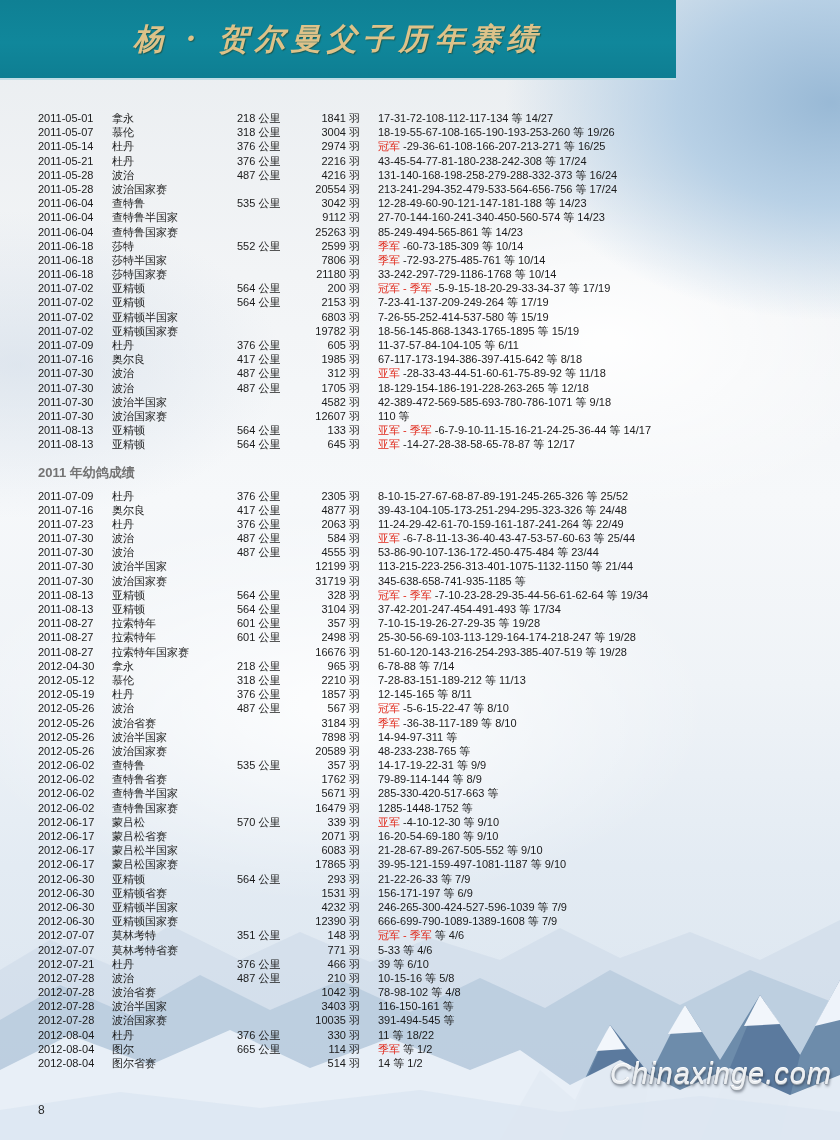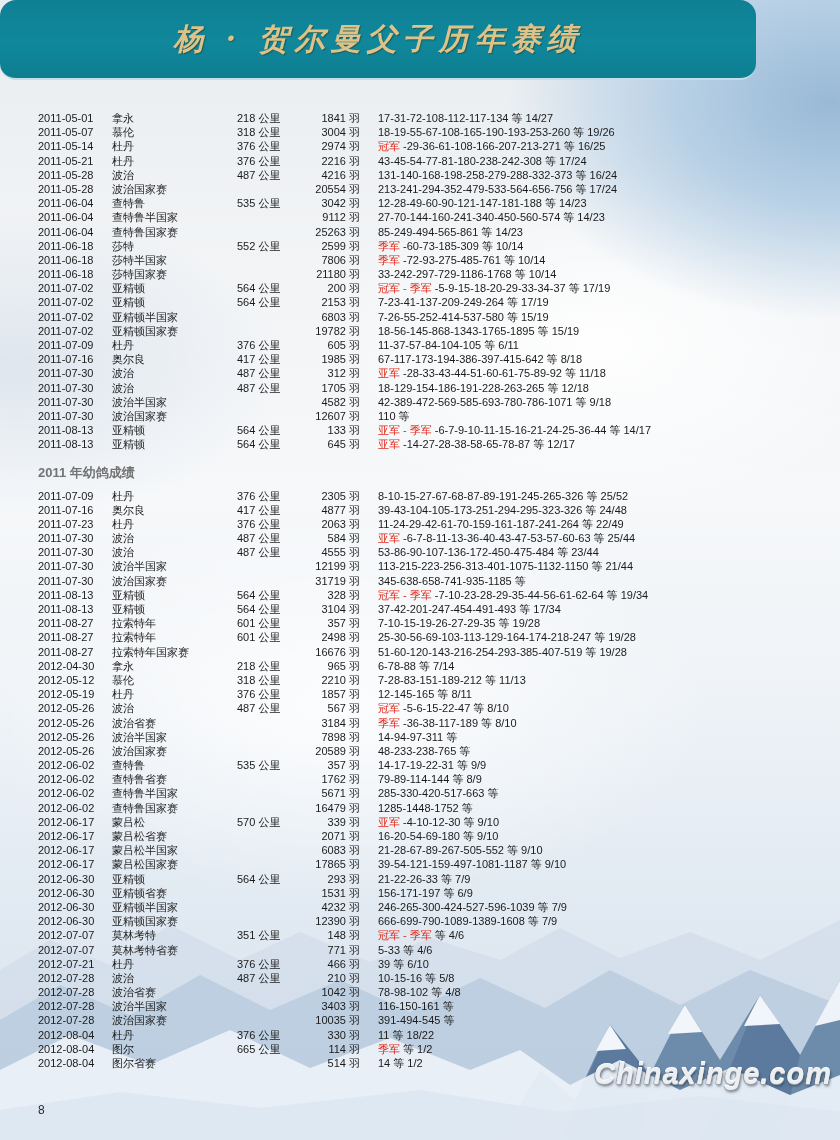--- a/index.html
+++ b/index.html
@@ -13,24 +13,24 @@
     background:
       radial-gradient(ellipse 480px 320px at 99% 9%, rgba(148,182,212,.95) 0%, rgba(170,200,226,.8) 32%, rgba(220,234,245,0) 68%),
       radial-gradient(ellipse 420px 240px at 72% 30%, rgba(255,255,255,.95) 0%, rgba(255,255,255,0) 72%),
       radial-gradient(ellipse 380px 220px at 2% 32%, rgba(205,217,230,.55) 0%, rgba(205,217,230,0) 70%),
       radial-gradient(ellipse 500px 260px at 40% 62%, rgba(255,255,255,.85) 0%, rgba(255,255,255,0) 75%),
       linear-gradient(180deg,#e9edf0 0%,#f2f4f6 24%,#f6f8fa 44%,#eff3f7 60%,#e3ebf3 76%,#d8e3ee 100%);
   }
   .mountains{position:absolute;left:0;bottom:0;width:840px;height:320px;z-index:1;}
   
   .banner{
-    position:absolute;top:0;left:0;width:756px;height:78px;z-index:6;
+    position:absolute;top:0;left:0;width:676px;height:78px;z-index:6;
     background:linear-gradient(180deg,#0f8094 0%,#10879b 55%,#0e7e92 100%);
     border-bottom:2px solid #c2dde5;
-    display:flex;align-items:center;justify-content:center;border-radius:16px;
+    display:flex;align-items:center;justify-content:center;
   }
   .banner-title{
     font-family:"DejaVu Serif",serif;font-style:italic;font-weight:bold;
     font-size:30px;letter-spacing:6px;color:#ddc289;
     text-shadow:1px 1px 1px rgba(40,60,30,.55);
   }
   
   .content{position:absolute;top:111px;left:38px;width:780px;z-index:5;color:#1b1b1b;}
   .row{display:flex;height:14.2px;line-height:14.2px;font-size:11px;white-space:nowrap;}
   .c-date{width:74px;flex:none;}
@@ -41,21 +41,21 @@
   .prize{color:#e02a1c;font-style:normal;margin-right:3px;}
   .prize:empty{display:none;margin:0;}
   .section-title{
     color:#737373;font-weight:bold;font-size:13px;
     height:14px;line-height:14px;margin:14px 0 9px;
   }
   
   .page-number{position:absolute;left:38px;top:1103px;font-size:12px;color:#2a2a2a;z-index:5;}
   .watermark{position:absolute;right:8px;top:1058px;z-index:6;text-align:right;}
   .wm-en{
-    font-size:29px;font-weight:bold;font-style:italic;letter-spacing:1px;
+    font-size:29px;font-weight:normal;font-style:italic;letter-spacing:1px;
     color:#eceff2;
     text-shadow:0 1px 0 #9aa2aa,0 -1px 0 #ffffff,1px 2px 3px rgba(30,40,55,.65),-1px 0 1px rgba(70,80,95,.5);
   }
   .wm-cn{
     margin-top:3px;font-size:15px;color:#ffffff;letter-spacing:9px;margin-right:-9px;
     text-shadow:0 1px 2px rgba(30,45,65,.7);
   }
 </style>
 </head>
 <body>
@@ -429,21 +429,21 @@
     <span class="c-race">蒙吕松半国家</span>
     <span class="c-dist"></span>
     <span class="c-birds">6083 羽</span>
     <span class="c-result"><span class="rest">21-28-67-89-267-505-552 等 9/10</span></span>
   </div>
     <div class="row">
     <span class="c-date">2012-06-17</span>
     <span class="c-race">蒙吕松国家赛</span>
     <span class="c-dist"></span>
     <span class="c-birds">17865 羽</span>
-    <span class="c-result"><span class="rest">39-54-121-159-497-1081-1187 等 9/10</span></span>
+    <span class="c-result"><span class="rest">39-95-121-159-497-1081-1187 等 9/10</span></span>
   </div>
     <div class="row">
     <span class="c-date">2012-06-30</span>
     <span class="c-race">亚精顿</span>
     <span class="c-dist">564 公里</span>
     <span class="c-birds">293 羽</span>
     <span class="c-result"><span class="rest">21-22-26-33 等 7/9</span></span>
   </div>
     <div class="row">
     <span class="c-date">2012-06-30</span>

